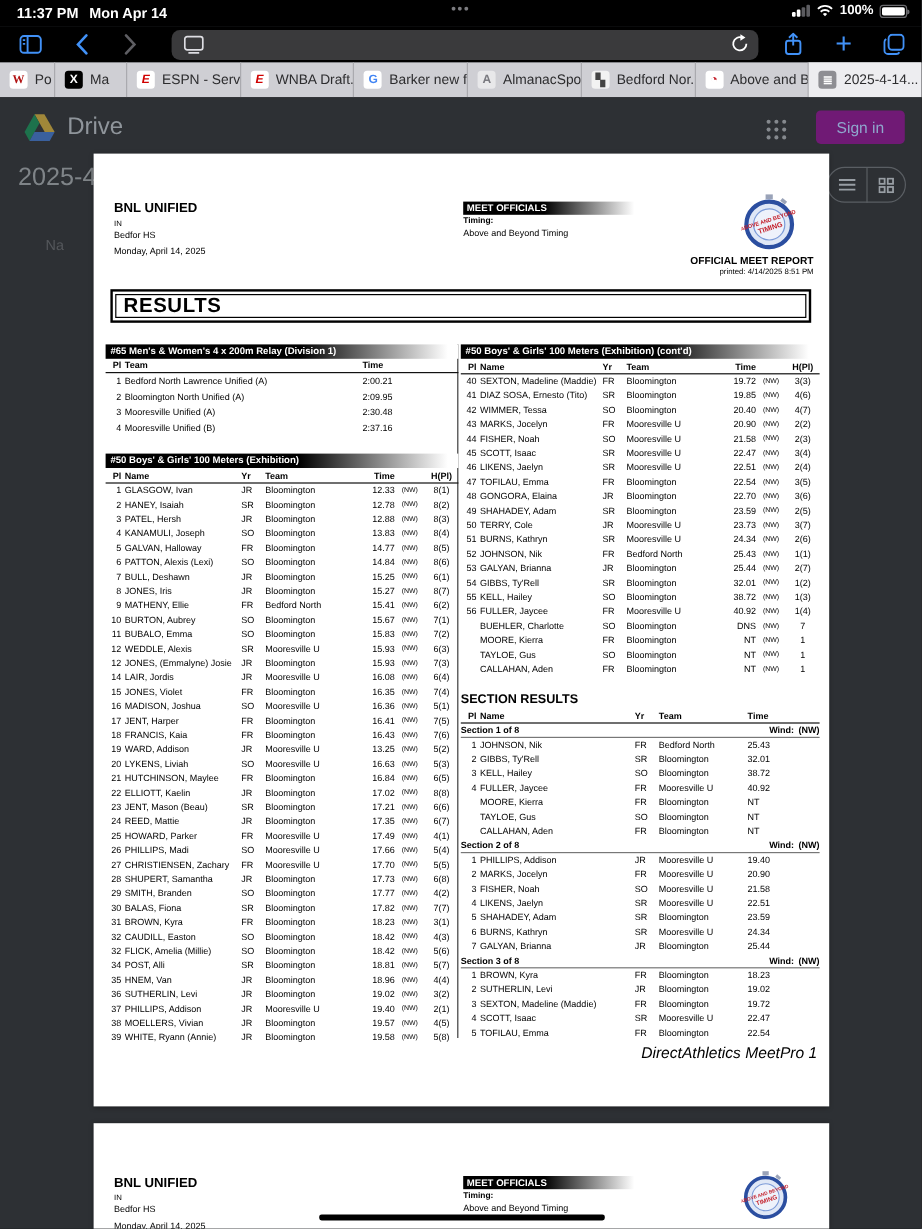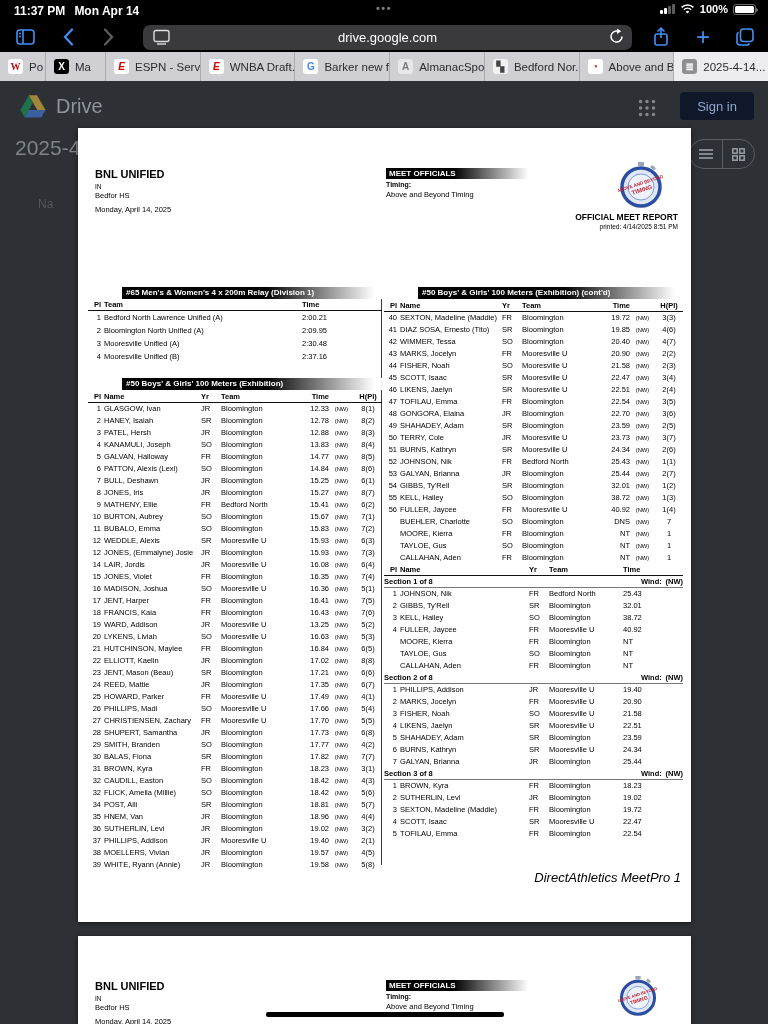--- a/index.html
+++ b/index.html
@@ -42,21 +42,21 @@
   .tab.w-second { flex:0 0 60px; }
   .tab.active { background:#ededf0; border-right:none; }
   .fav { width:15px; height:15px; border-radius:3px; flex:0 0 15px; display:flex; align-items:center;
     justify-content:center; font-size:10px; font-weight:bold; }
 
   
   #drive-header { position:absolute; left:0; top:81px; width:768px; height:943px; background:#2d3034; }
   #drive-brand { position:absolute; left:20px; top:14px; display:flex; align-items:flex-start; gap:10px; }
   #drive-name { font-size:20px; color:#8f959b; }
   #apps-icon { position:absolute; right:112px; top:18px; }
-  #signin-btn { position:absolute; right:14px; top:11px; width:74px; height:28px; background:#0f172a;
+  #signin-btn { position:absolute; right:14px; top:11px; width:74px; height:28px; background:#701a75;
     border-radius:4px; color:#8fa7cd; font-size:13px; display:flex; align-items:center; justify-content:center; }
   #file-title { position:absolute; left:15px; top:55px; font-size:21px; color:#7f8488; }
   #list-header-partial { position:absolute; left:38px; top:116px; font-size:12px; color:#54575b; }
   #view-toggle { position:absolute; right:13px; top:58px; width:66px; height:30px;
     border:1px solid #5a5e63; border-radius:16px; display:flex; align-items:center; }
   #view-toggle .seg { flex:1; display:flex; align-items:center; justify-content:center; color:#989ea4; }
   #view-toggle .divider { width:1px; height:29px; background:#5a5e63; }
 
   
   .page { position:absolute; left:78px; width:613px; background:#fff; color:#000;
@@ -75,21 +75,21 @@
   #results-box .inner { width:100%; height:100%; border:1px solid #000; display:flex; align-items:center; }
   #results-title { font-size:17px; font-weight:bold; padding-left:6px; letter-spacing:.5px; }
 
   .col { position:absolute; top:159px; }
   #col-left { left:10px; width:294px; }
   #col-right { left:306px; width:299px; }
   #col-divider { left:303px; top:159px; width:1px; height:578px; background:#3c3c3c; }
 
   .event-bar { height:12px; background:linear-gradient(to right,#000 0%,#000 55%,#fff 97%);
     color:#fff; font-size:8px; font-weight:bold; line-height:12px; padding-left:4px;
-    white-space:nowrap; overflow:hidden;margin-left:34px; }
+    white-space:nowrap; overflow:hidden; }
   .hdr-row { display:flex; height:13px; line-height:13px; font-size:7.5px; font-weight:bold;
     border-bottom:1.2px solid #111; }
   .r-row { display:flex; height:12px; line-height:12.2px; font-size:7.5px; white-space:nowrap; }
   .c-pl   { flex:0 0 16px; text-align:right; padding-right:3px; }
   .c-name { flex:1 1 auto; overflow:hidden; }
   .c-yr   { flex:0 0 20px; }
   .c-team { flex:0 0 74px; }
   .c-time { flex:0 0 34px; text-align:right; }
   .c-wind { flex:0 0 25px; font-size:5.8px; text-align:center; }
   .c-hpl  { flex:0 0 28px; text-align:center; }
@@ -159,21 +159,20 @@
           <polyline points="2,1.5 9,9 2,16.5" fill="none" stroke="#5e5e63" stroke-width="2.2" stroke-linecap="round"></polyline>
         </svg>
     </span>
     <div id="addr-pill">
       <span id="reader-icon">
         <svg width="17" height="16" viewBox="0 0 17 16">
             <rect x="1" y="1.5" width="15" height="11" rx="2" fill="none" stroke="#dedee3" stroke-width="1.4"></rect>
             <line x1="4" y1="15" x2="13" y2="15" stroke="#dedee3" stroke-width="1.4"></line>
           </svg>
       </span>
-      <span id="addr-url">drive.google.com</span>
       <span id="reload-icon">
         <svg width="15" height="17" viewBox="0 0 15 17">
             <path d="M13 8.5 A5.5 5.5 0 1 1 9.5 3.4" fill="none" stroke="#fff" stroke-width="1.5"></path>
             <polygon points="8,0.5 12.2,3.2 8,6" fill="#fff"></polygon>
           </svg>
       </span>
     </div>
     <span class="tb-ico" style="left:648px">
       <svg width="16" height="20" viewBox="0 0 16 20">
           <rect x="2" y="7" width="12" height="11" rx="2" fill="none" stroke="#4191f7" stroke-width="1.6"></rect>
@@ -296,20 +295,25 @@
       <circle cx="23" cy="27" r="19" fill="#dfe7f6" stroke="#2b4ea0" stroke-width="3.5"></circle>
       <circle cx="23" cy="27" r="13" fill="#eef2fb" stroke="#7c9bd8" stroke-width="1"></circle>
       <g transform="rotate(-18 23 27)" fill="#c41f2a" font-family="'Liberation Sans',sans-serif" text-anchor="middle">
         <text x="23" y="25" font-size="4.6" font-weight="bold">ABOVE AND BEYOND</text>
         <text x="23" y="32" font-size="6" font-weight="bold">TIMING</text>
       </g>
     </svg>
     <div class="abs report-title" style="right:13px; top:84px">OFFICIAL MEET REPORT</div>
     <div class="abs printed" style="right:13px; top:95px">printed: 4/14/2025 8:51 PM</div>
 
+    <div class="abs" id="results-box">
+      <div class="inner">
+          <span id="results-title">RESULTS</span>
+        </div>
+    </div>
 
     <div class="abs" id="col-divider"></div>
 
     <div class="col" id="col-left">
         <div class="event-bar">#65 Men's &amp; Women's 4 x 200m Relay (Division 1)</div>
         <div class="relay-hdr">
           <span class="c-pl">Pl</span>
           <span class="rel-team">Team</span>
           <span class="rel-time">Time</span>
         </div>
@@ -890,20 +894,21 @@
         </div>
         <div class="r-row">
           <span class="c-pl"></span>
           <span class="c-name">CALLAHAN, Aden</span>
           <span class="c-yr">FR</span>
           <span class="c-team">Bloomington</span>
           <span class="c-time">NT</span>
           <span class="c-wind">(NW)</span>
           <span class="c-hpl">1</span>
         </div>
+        <div id="section-title">SECTION RESULTS</div>
         <div class="sec-hdr">
           <span class="c-pl">Pl</span>
           <span class="c-name">Name</span>
           <span class="c-yr">Yr</span>
           <span class="c-team">Team</span>
           <span class="s-time">Time</span>
         </div>
         <div class="sec-label-row">
           <span>Section 1 of 8</span>
           <span>Wind: (NW)</span>

